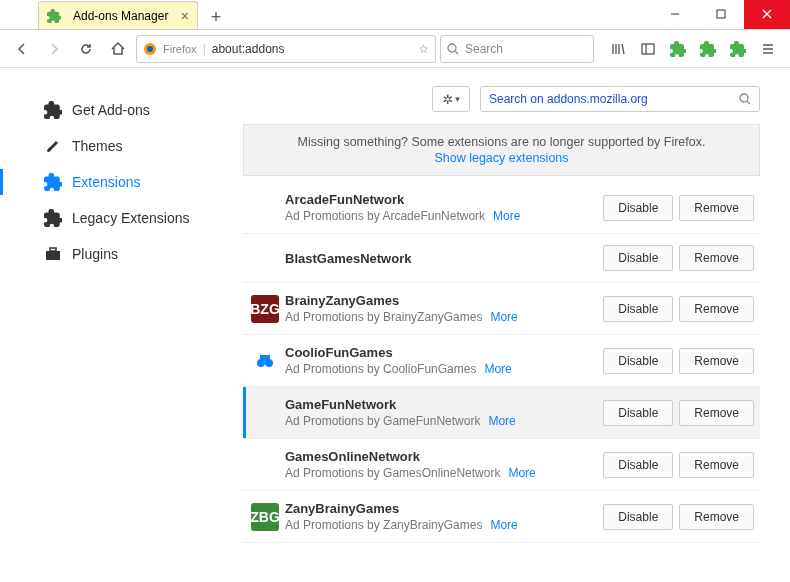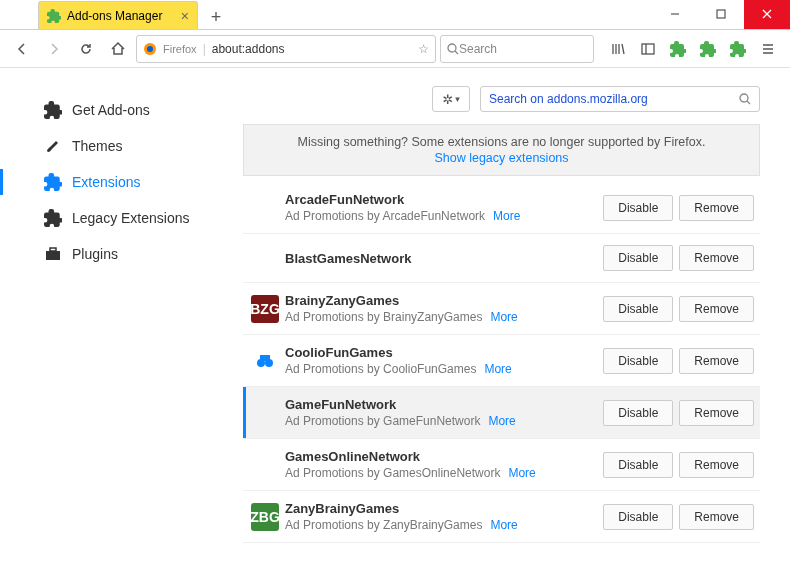--- a/index.html
+++ b/index.html
@@ -1,35 +1,35 @@
 <!DOCTYPE html>
 <html><head>
 <meta charset="utf-8">
 <style>
 * { margin: 0; padding: 0; box-sizing: border-box; font-family: "Segoe UI", Arial, sans-serif; }
 body { width: 790px; height: 582px; background: #fff; overflow: hidden; position: relative; }
 
 
 .titlebar { height: 30px; background: #fff; display: flex; align-items: flex-end; border-bottom: 1px solid #d0d0d0; }
-.tab { display: flex; align-items: center; height: 28px; background: #fde047; border: 1px solid #ccc; border-bottom: none; border-radius: 3px 3px 0 0; margin-left: 38px; padding: 0 8px; font-size: 12px; gap: 6px; min-width: 160px; }
+.tab { display: flex; align-items: center; height: 28px; background: #fef9c3; border: 1px solid #ccc; border-bottom: none; border-radius: 3px 3px 0 0; margin-left: 38px; padding: 0 8px; font-size: 12px; gap: 12px; min-width: 160px; }
 .tab-icon { width: 14px; height: 14px; display: flex; }
 .tab-close { margin-left: auto; font-size: 14px; color: #666; cursor: pointer; }
 .newtab { width: 24px; height: 24px; display: flex; align-items: center; justify-content: center; color: #555; font-size: 18px; margin-left: 6px; cursor: pointer; }
 .window-controls { margin-left: auto; display: flex; height: 30px; }
 .win-btn { width: 46px; display: flex; align-items: center; justify-content: center; color: #444; cursor: pointer; }
 .win-btn.close { background: #e81123; color: #fff; }
 
 
 .toolbar { height: 38px; display: flex; align-items: center; padding: 0 8px; gap: 4px; border-bottom: 1px solid #e0e0e0; }
 .tb-btn { width: 28px; height: 28px; display: flex; align-items: center; justify-content: center; color: #555; border-radius: 4px; cursor: pointer; }
 .addr { flex: 0 0 300px; height: 28px; border: 1px solid #ccc; border-radius: 3px; display: flex; align-items: center; padding: 0 6px; gap: 6px; font-size: 12px; }
 .addr .ff { color: #888; font-size: 11px; }
 .addr .sep { color: #ccc; }
 .addr .star { margin-left: auto; color: #888; }
-.searchbar { flex: 1; height: 28px; border: 1px solid #ccc; border-radius: 3px; display: flex; align-items: center; padding: 0 6px; font-size: 12px; color: #888; max-width: 170px; }
+.searchbar { flex: 1; height: 28px; border: 1px solid #ccc; border-radius: 3px; display: flex; align-items: center; padding: 0 6px; gap: 6px; font-size: 12px; color: #888; max-width: 170px; }
 .tb-right { display: flex; gap: 2px; margin-left: 6px; }
 .puzzle-green { color: #4caf50; }
 
 
 .content { display: flex; height: calc(582px - 68px); }
 .sidebar { width: 225px; padding: 24px 0 0 40px; }
 .side-item { display: flex; align-items: center; gap: 10px; height: 36px; font-size: 14px; color: #333; cursor: pointer; padding-left: 4px; }
 .side-item.active { color: #0a84ff; position: relative; }
 .side-item.active::before { content: ""; position: absolute; left: -40px; width: 3px; height: 26px; background: #0a84ff; }
 .side-icon { width: 18px; height: 18px; display: flex; align-items: center; justify-content: center; }

